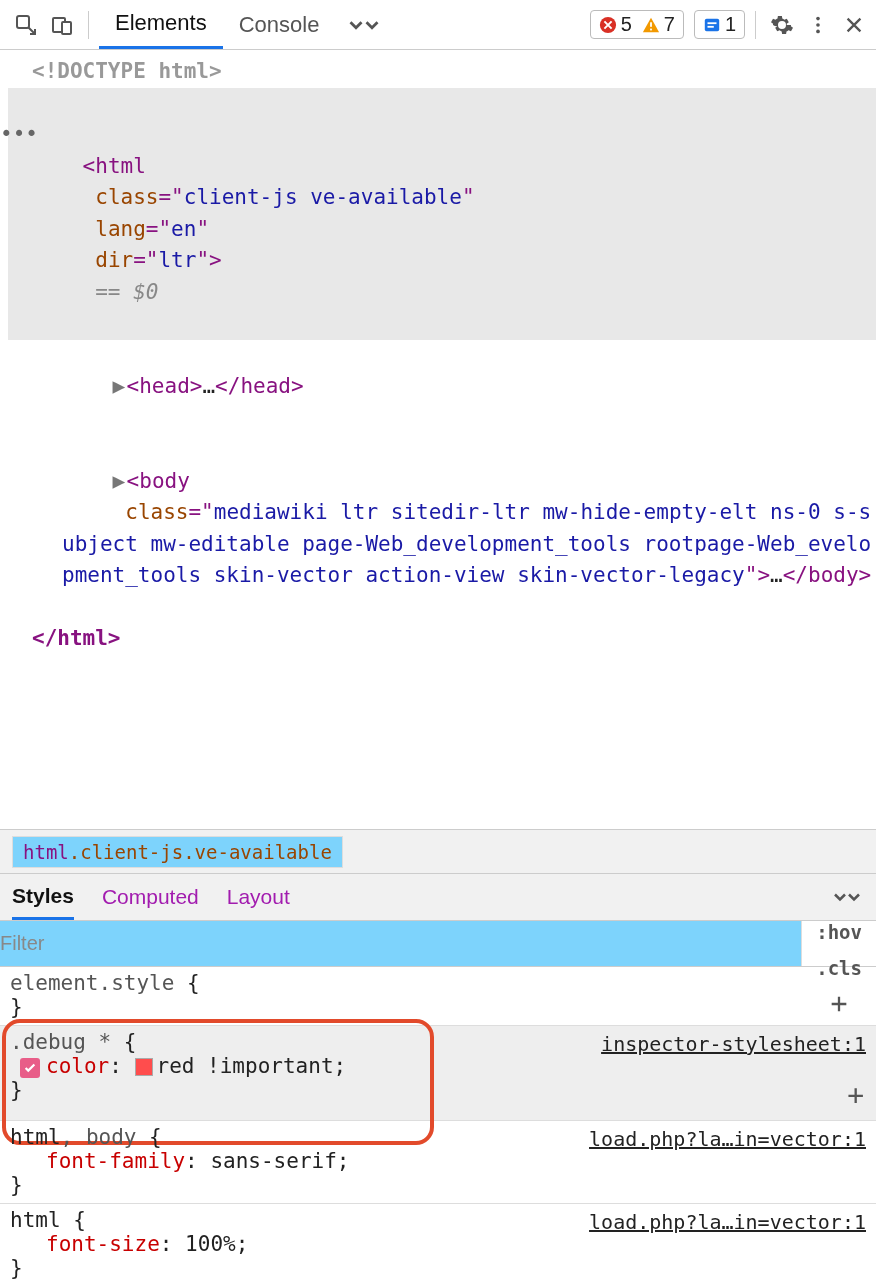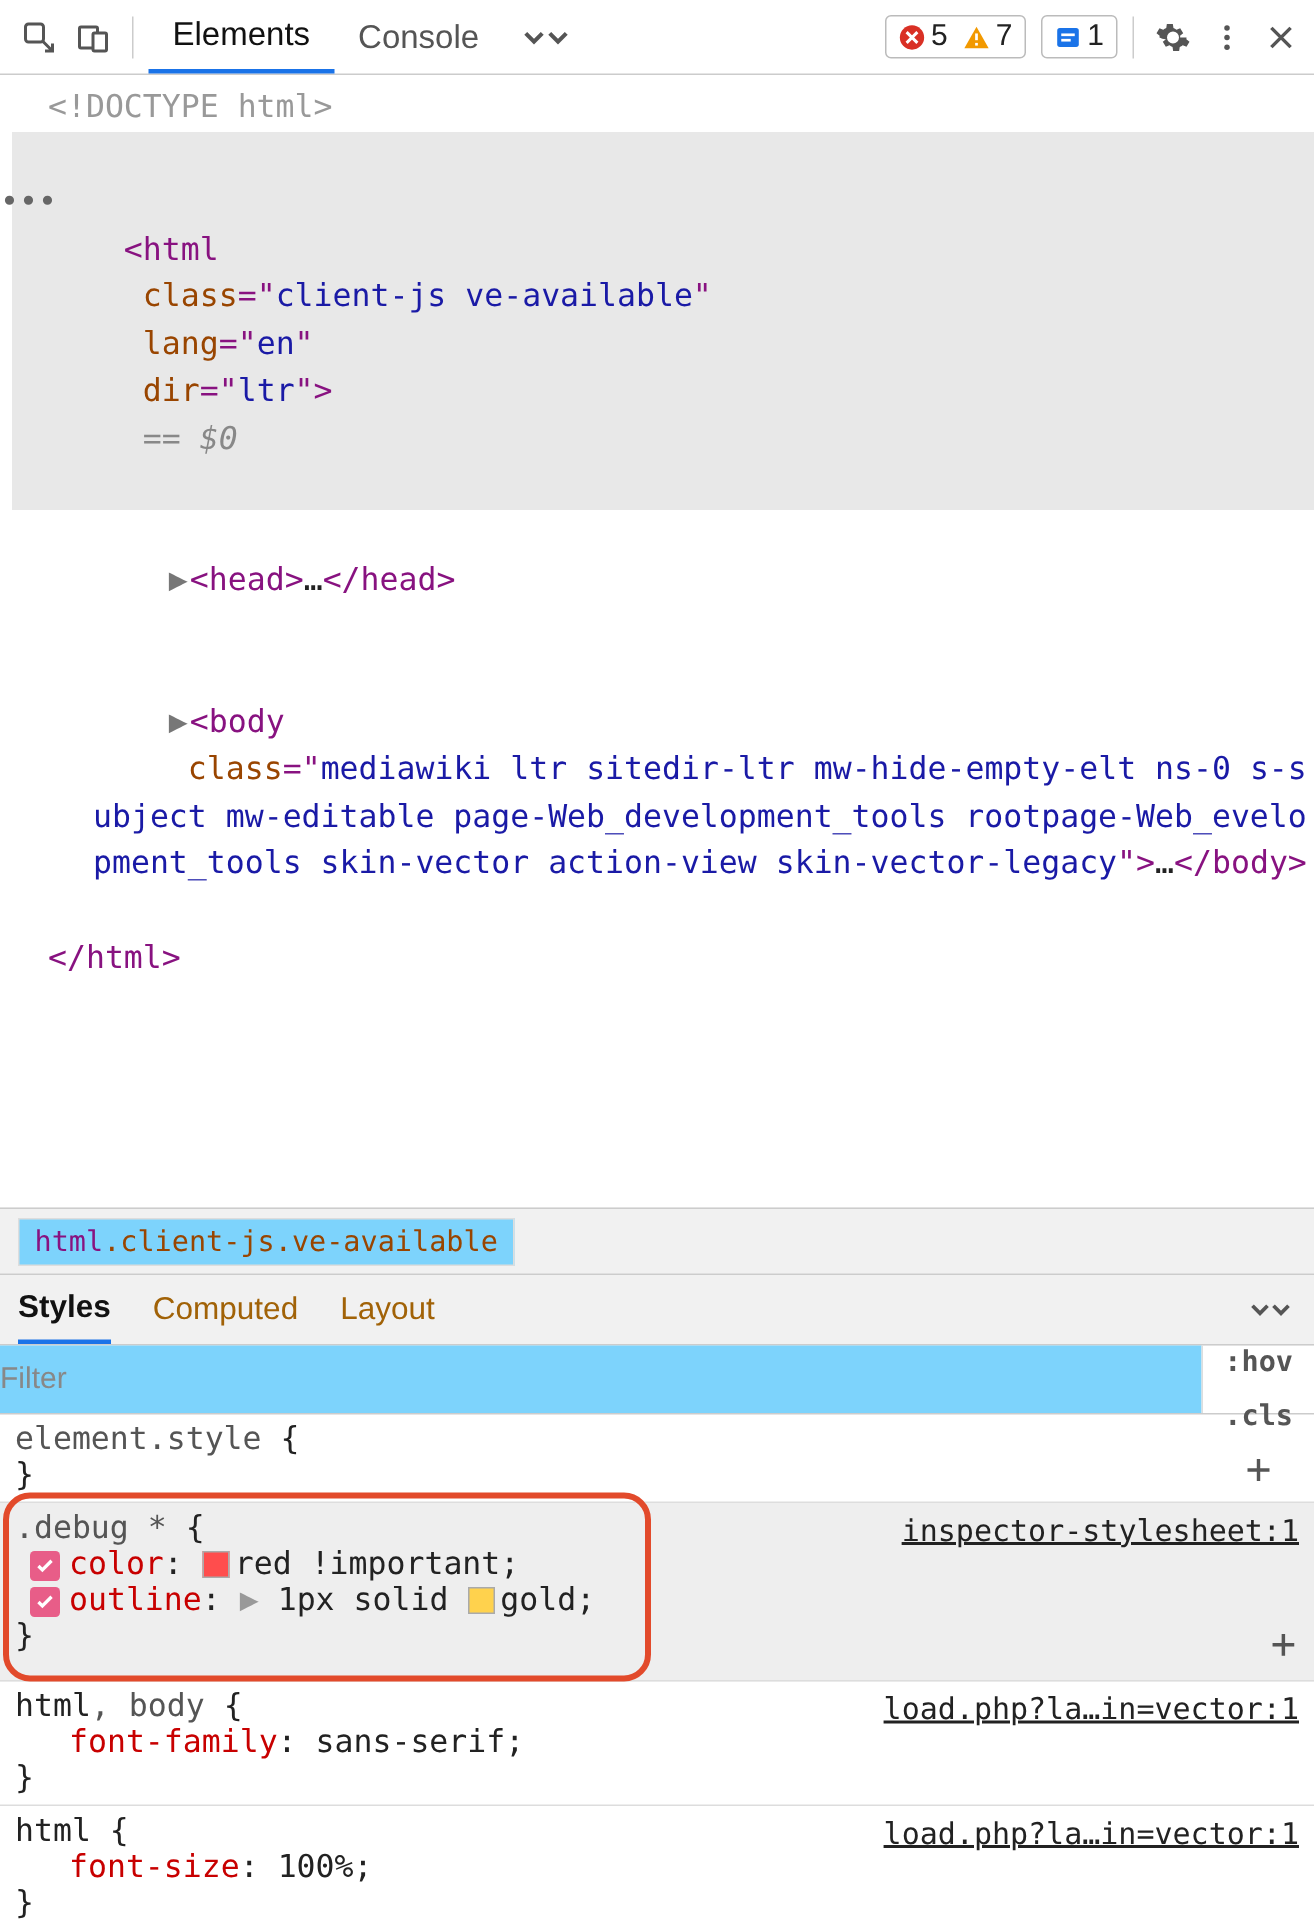--- a/index.html
+++ b/index.html
@@ -53,21 +53,21 @@
   .dom-tree .row { white-space:pre-wrap; word-break:break-all; }
   .sel-row { background:#e8e8e8; }
   .p-tag { color:#881280; }
   .p-attr-name { color:#994500; }
   .p-attr-val { color:#1a1aa6; }
   .p-punc { color:#881280; }
   .p-text { color:#222; }
   .tri { display:inline-block; width:14px; color:#777; }
   .sel-marker { position:absolute; left:0; color:#666; }
   .sel-badge { color:#888; font-style:italic; }
-  .indent1 { padding-left:24px; }
+  .indent1 { padding-left:24px;font-weight:bold; }
   .indent2 { padding-left:54px; }
 
   
   .crumb {
     height:44px;
     border-top:1px solid #ccc;
     background:#f1f1f1;
     display:flex; align-items:center;
     padding:0 12px;
   }
@@ -78,21 +78,21 @@
   .chip .sel-tag { color:#881280; }
   .chip .sel-cls { color:#994500; }
 
   
   .panel-tabs {
     height:48px; border-top:1px solid #ccc; border-bottom:1px solid #ccc;
     background:#f1f1f1;
     display:flex; align-items:center; gap:28px;
     padding:0 12px;
   }
-  .ptab { color:#a16207; font-size:21px; cursor:pointer; display:flex; align-items:center; height:100%; }
+  .ptab { color:#a21caf; font-size:21px; cursor:pointer; display:flex; align-items:center; height:100%; }
   .ptab.active { color:#111; font-weight:600; border-bottom:3px solid #1a73e8; }
 
   
   .filter-row {
     height:46px; border-bottom:1px solid #ccc;
     display:flex; align-items:center;
   }
   .filter-row input {
     flex:1; border:none; height:100%; padding:0 0;
     font-size:20px; outline:none; background:#7dd3fc; color:#222;
@@ -285,28 +285,20 @@
     <span class="src">inspector-stylesheet:1</span>
     <span class="sel">.debug *</span><span> {</span>
     <div class="prop-line" style="position:relative;">
       <span class="chk" style="top:4px;">
           <svg viewBox="0 0 16 16" stroke="#fff" stroke-width="2.5" fill="none">
             <path d="M3 8l3 3 7-7"></path>
           </svg>
         </span>
       <span class="prop-name">color</span><span>: </span><span class="swatch" style="background:#ff4d4d"></span><span class="prop-val">red !important</span><span>;</span>
     </div>
-    <div class="prop-line" style="position:relative;">
-      <span class="chk" style="top:4px;">
-          <svg viewBox="0 0 16 16" stroke="#fff" stroke-width="2.5" fill="none">
-            <path d="M3 8l3 3 7-7"></path>
-          </svg>
-        </span>
-      <span class="prop-name">outline</span><span>: </span><span class="tri-inline">▶ </span><span class="prop-val">1px solid </span><span class="swatch" style="background:#ffd24d"></span><span class="prop-val">gold</span><span>;</span>
-    </div>
     <span>}</span>
     <span class="add-btn">+</span>
   </div>
 
   <div class="red-outline" style="left:2px; top:52px; width:432px; height:126px;"></div>
 
   <div class="rule">
     <span class="src">load.php?la…in=vector:1</span>
     <span class="sel-strong">html</span><span class="sel">, </span><span class="sel">body</span><span> {</span>
     <div class="prop-line"><span class="prop-name">font-family</span><span>: </span><span class="prop-val">sans-serif</span><span>;</span></div>

